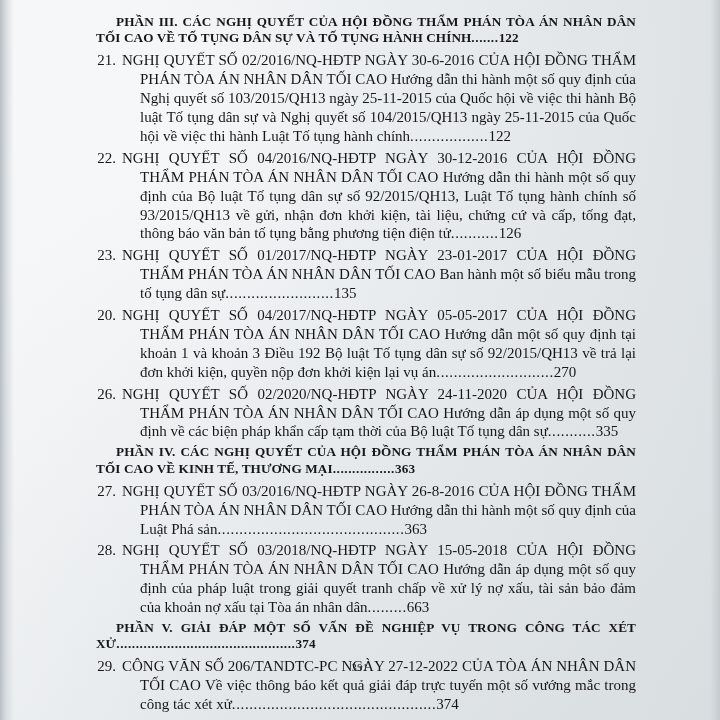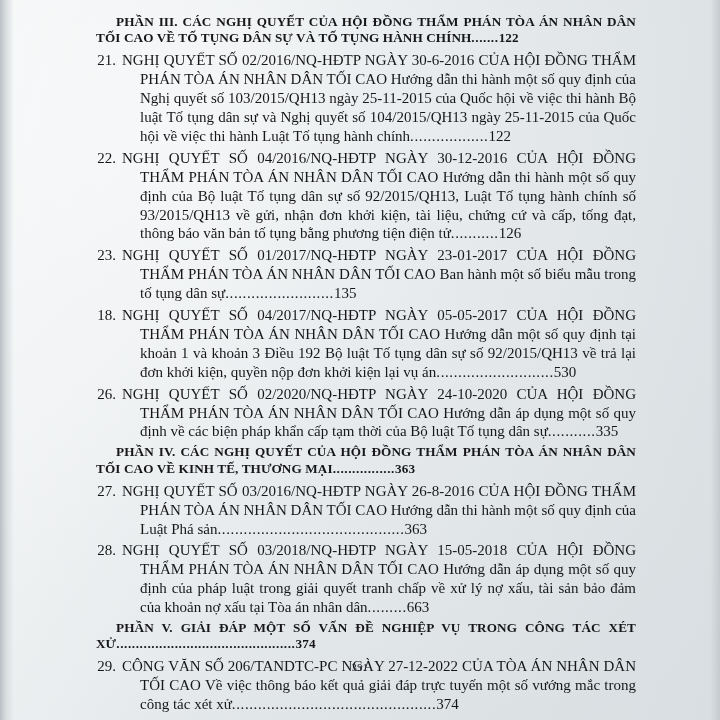--- a/index.html
+++ b/index.html
@@ -119,27 +119,27 @@
       <div class="body"><span>NGHỊ QUYẾT SỐ 04/2016/NQ-HĐTP NGÀY 30-12-2016 CỦA HỘI ĐỒNG THẨM PHÁN TÒA ÁN NHÂN DÂN TỐI CAO Hướng dẫn thi hành một số quy định của Bộ luật Tố tụng dân sự số 92/2015/QH13, Luật Tố tụng hành chính số 93/2015/QH13 về gửi, nhận đơn khởi kiện, tài liệu, chứng cứ và cấp, tống đạt, thông báo văn bản tố tụng bằng phương tiện điện tử</span><span class="dots">...........</span><span class="pg">126</span></div>
     </div>
 
     <div class="entry">
       <div class="num">23.</div>
       <div class="body"><span>NGHỊ QUYẾT SỐ 01/2017/NQ-HĐTP NGÀY 23-01-2017 CỦA HỘI ĐỒNG THẨM PHÁN TÒA ÁN NHÂN DÂN TỐI CAO Ban hành một số biểu mẫu trong tố tụng dân sự</span><span class="dots">.........................</span><span class="pg">135</span></div>
     </div>
 
 
     <div class="entry">
-      <div class="num">18.</div>
-      <div class="body"><span>NGHỊ QUYẾT SỐ 04/2017/NQ-HĐTP NGÀY 05-05-2017 CỦA HỘI ĐỒNG THẨM PHÁN TÒA ÁN NHÂN DÂN TỐI CAO Hướng dẫn một số quy định tại khoản 1 và khoản 3 Điều 192 Bộ luật Tố tụng dân sự số 92/2015/QH13 về trả lại đơn khởi kiện, quyền nộp đơn khởi kiện lại vụ án</span><span class="dots">...........................</span><span class="pg">530</span></div>
+      <div class="num">20.</div>
+      <div class="body"><span>NGHỊ QUYẾT SỐ 04/2017/NQ-HĐTP NGÀY 05-05-2017 CỦA HỘI ĐỒNG THẨM PHÁN TÒA ÁN NHÂN DÂN TỐI CAO Hướng dẫn một số quy định tại khoản 1 và khoản 3 Điều 192 Bộ luật Tố tụng dân sự số 92/2015/QH13 về trả lại đơn khởi kiện, quyền nộp đơn khởi kiện lại vụ án</span><span class="dots">...........................</span><span class="pg">270</span></div>
     </div>
 
     <div class="entry">
       <div class="num">26.</div>
-      <div class="body"><span>NGHỊ QUYẾT SỐ 02/2020/NQ-HĐTP NGÀY 24-10-2020 CỦA HỘI ĐỒNG THẨM PHÁN TÒA ÁN NHÂN DÂN TỐI CAO Hướng dẫn áp dụng một số quy định về các biện pháp khẩn cấp tạm thời của Bộ luật Tố tụng dân sự</span><span class="dots">...........</span><span class="pg">335</span></div>
+      <div class="body"><span>NGHỊ QUYẾT SỐ 02/2020/NQ-HĐTP NGÀY 24-11-2020 CỦA HỘI ĐỒNG THẨM PHÁN TÒA ÁN NHÂN DÂN TỐI CAO Hướng dẫn áp dụng một số quy định về các biện pháp khẩn cấp tạm thời của Bộ luật Tố tụng dân sự</span><span class="dots">...........</span><span class="pg">335</span></div>
     </div>
 
     <div class="part-block">
       <p class="part"><span>PHẦN IV. CÁC NGHỊ QUYẾT CỦA HỘI ĐỒNG THẨM PHÁN TÒA ÁN NHÂN DÂN TỐI CAO VỀ KINH TẾ, THƯƠNG MẠI</span><span class="dots">................</span><span class="pg">363</span></p>
     </div>
 
     <div class="entry">
       <div class="num">27.</div>
       <div class="body"><span>NGHỊ QUYẾT SỐ 03/2016/NQ-HĐTP NGÀY 26-8-2016 CỦA HỘI ĐỒNG THẨM PHÁN TÒA ÁN NHÂN DÂN TỐI CAO Hướng dẫn thi hành một số quy định của Luật Phá sản</span><span class="dots">...........................................</span><span class="pg">363</span></div>
     </div>

